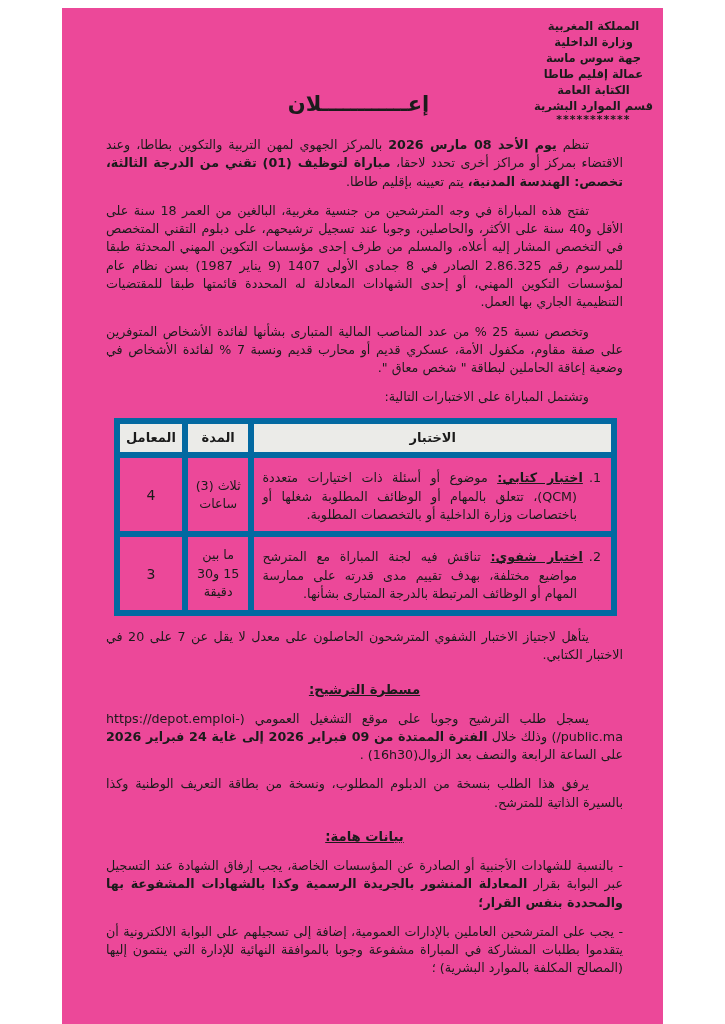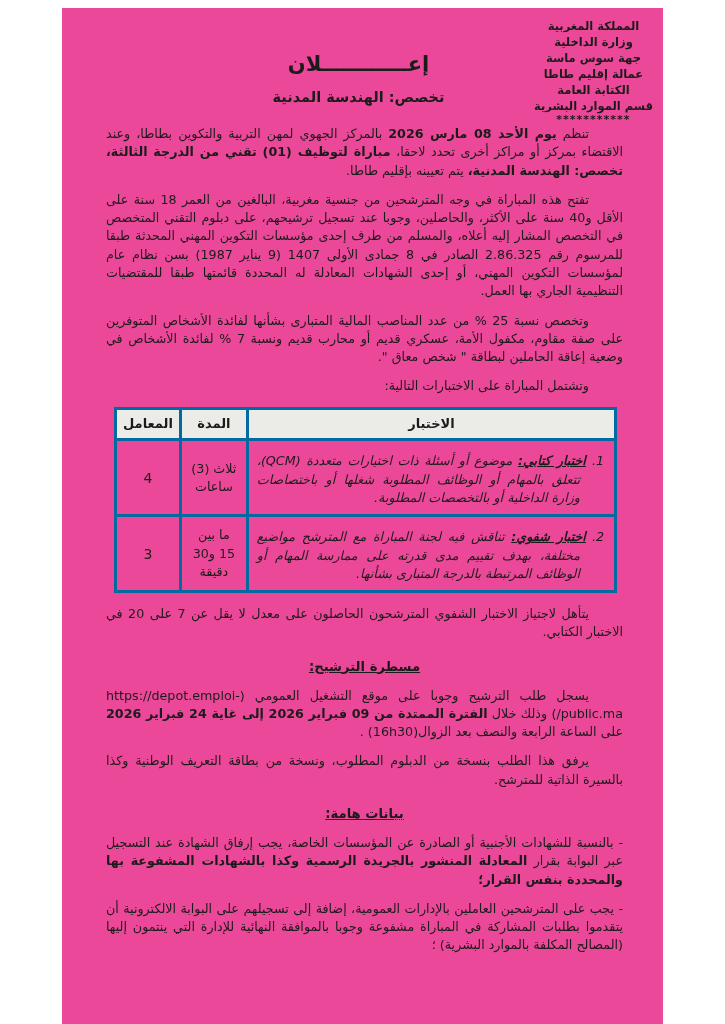--- a/index.html
+++ b/index.html
@@ -30,21 +30,21 @@
     line-height: 16px;
     white-space: nowrap;
   }
   .letterhead .stars {
     font-size: 11px;
     letter-spacing: 1px;
     line-height: 12px;
   }
   
   .title-block {
-    padding-top: 44px;
+    padding-top: 84px;
     margin: 0 48px 0 40px;
     text-align: center;
   }
   .title-main {
     font-size: 21px;
     font-weight: bold;
     line-height: 24px;
   }
   .title-sub {
     font-size: 15.5px;
@@ -78,33 +78,32 @@
   b { font-weight: bold; }
   
   table.exam-table {
     width: calc(100% - 14px);
     margin: 8px 6px 12px 8px;
     border-collapse: collapse;
     font-size: 12.7px;
   }
   table.exam-table th,
   table.exam-table td {
-    border: 3px solid #0369a1;
+    border: 6px solid #0369a1;
   }
   table.exam-table th {
     background: #ebebe8;
     font-weight: bold;
     padding: 5px 6px;
     text-align: center;
     font-size: 13px;
   }
   td.exam-cell {
     padding: 11px 10px 7px 8px;
     vertical-align: top;
-    font-style: italic;
   }
   .exam-item {
     padding-right: 24px;
     text-indent: -24px; 
     text-align: justify;
   }
   .exam-num { margin-left: 6px; }
   .exam-label {
     font-weight: bold;
     text-decoration: underline;
@@ -129,21 +128,20 @@
     <div>وزارة الداخلية</div>
     <div>جهة سوس ماسة</div>
     <div>عمالة إقليم طاطا</div>
     <div>الكتابة العامة</div>
     <div>قسم الموارد البشرية</div>
     <div class="stars">***********</div>
   </div>
 
   <div class="title-block">
     <div class="title-main">إعــــــــــــلان</div>
-    <div class="title-spec">تخصص: الهندسة المدنية</div>
   </div>
 
   <div class="doc-body">
 
     <p class="para"><span>تنظم </span><b>يوم الأحد 08 مارس 2026</b><span> بالمركز الجهوي لمهن التربية والتكوين بطاطا، وعند الاقتضاء بمركز أو مراكز أخرى تحدد لاحقا، </span><b>مباراة لتوظيف (01) تقني من الدرجة الثالثة، تخصص: الهندسة المدنية،</b><span> يتم تعيينه بإقليم طاطا.</span></p>
 
     <p class="para">تفتح هذه المباراة في وجه المترشحين من جنسية مغربية، البالغين من العمر 18 سنة على الأقل و40 سنة على الأكثر، والحاصلين، وجوبا عند تسجيل ترشيحهم، على دبلوم التقني المتخصص في التخصص المشار إليه أعلاه، والمسلم من طرف إحدى مؤسسات التكوين المهني المحدثة طبقا للمرسوم رقم 2.86.325 الصادر في 8 جمادى الأولى 1407 (9 يناير 1987) بسن نظام عام لمؤسسات التكوين المهني، أو إحدى الشهادات المعادلة له المحددة قائمتها طبقا للمقتضيات التنظيمية الجاري بها العمل.</p>
 
     <p class="para">وتخصص نسبة 25 % من عدد المناصب المالية المتبارى بشأنها لفائدة الأشخاص المتوفرين على صفة مقاوم، مكفول الأمة، عسكري قديم أو محارب قديم ونسبة 7 % لفائدة الأشخاص في وضعية إعاقة الحاملين لبطاقة " شخص معاق ".</p>
 

